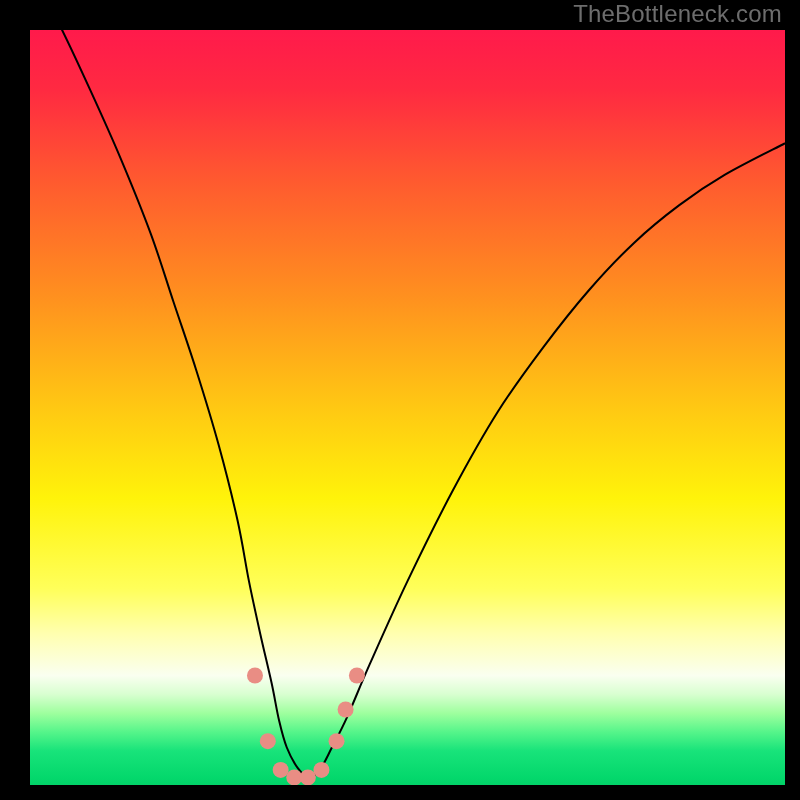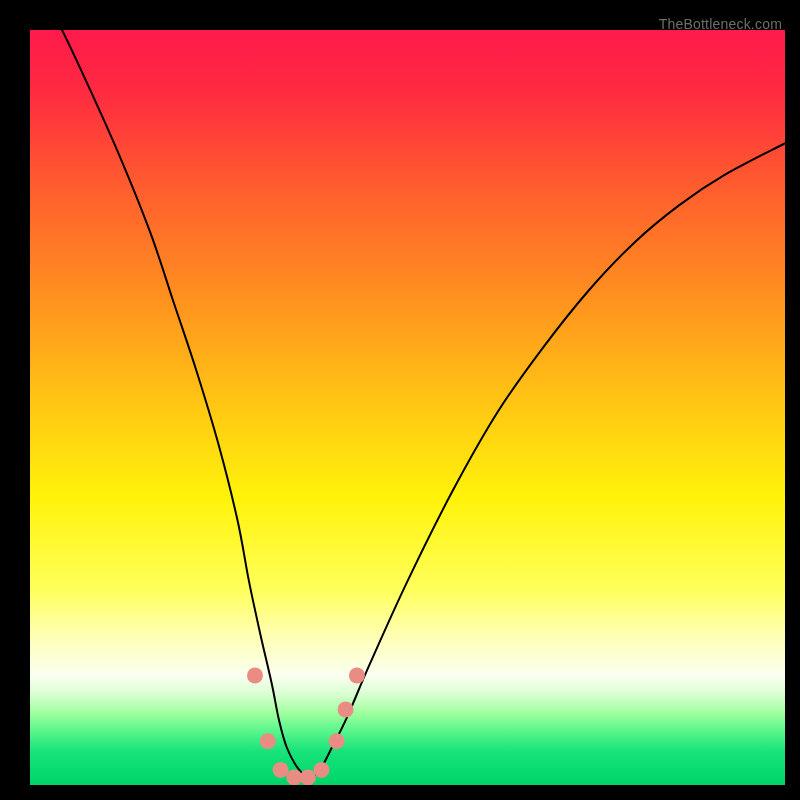--- a/index.html
+++ b/index.html
@@ -20,24 +20,24 @@
   .plot {
     position: absolute;
     left: 30px;
     top: 30px;
     width: 755px;
     height: 755px;
     overflow: hidden;
   }
   .watermark {
     position: absolute;
-    top: 16px;
+    top: 0;
     right: 18px;
     color: #6d6d6d;
-    font-size: 14px;
+    font-size: 24px;
     font-weight: 400;
     letter-spacing: 0.2px;
     z-index: 10;
   }
   svg { display: block; }
 </style>
 </head>
 <body>
 
 <div class="frame">

